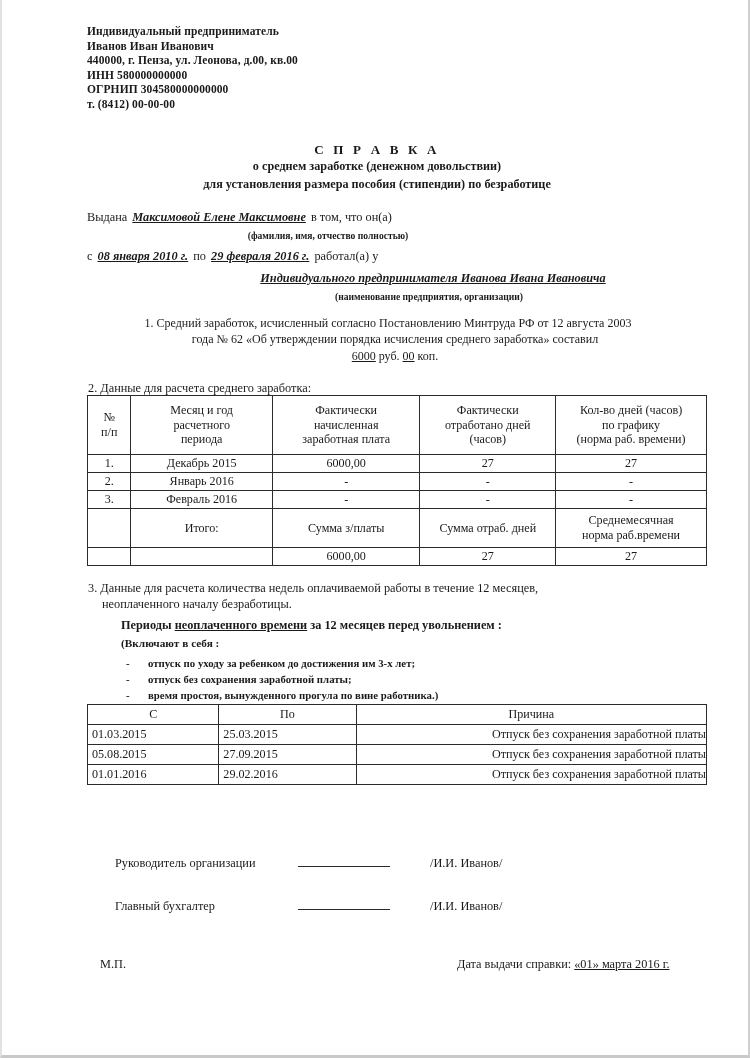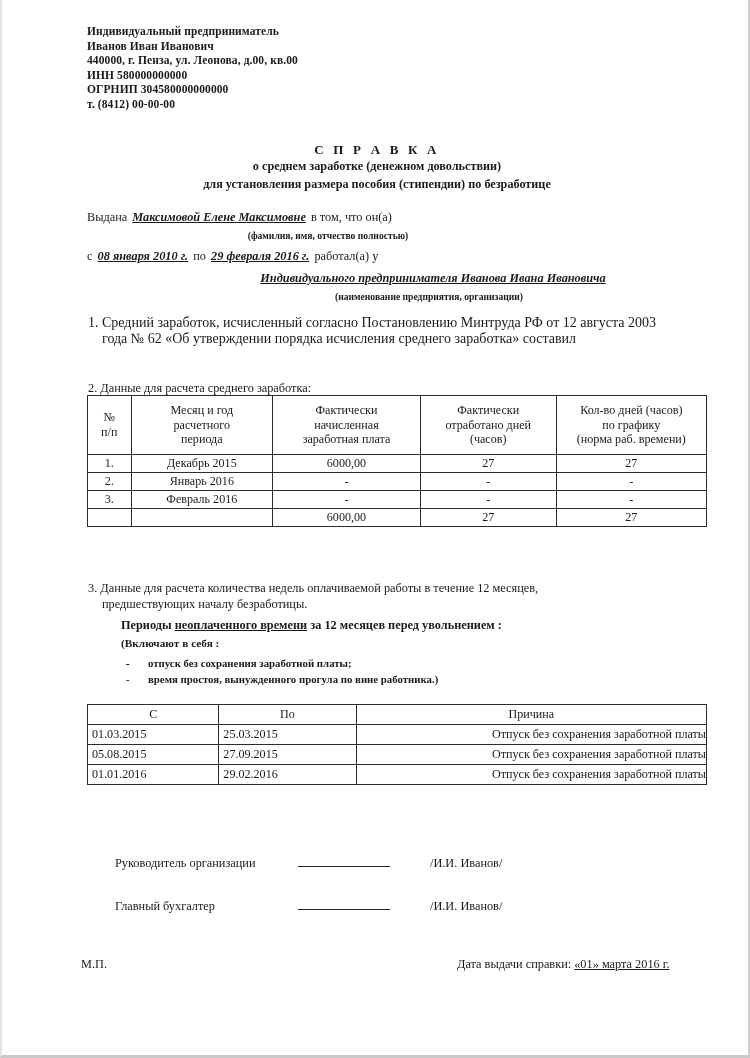--- a/index.html
+++ b/index.html
@@ -92,22 +92,23 @@
     margin-left: 92px;
     margin-top: 7px;
   }
 
   
   .p1 {
     position: absolute;
     left: 86px;
     top: 315px;
     width: 600px;
-    font-size: 14px;
+    font-size: 12px;
     line-height: 16.4px;
+    text-align: center;
   }
   .p1 .l2, .p1 .l3 { padding-left: 14px; }
   .u { text-decoration: underline; }
 
   
   .p2label {
     position: absolute;
     left: 86px;
     top: 381px;
     font-size: 12.3px;
@@ -221,21 +222,21 @@
     width: 92px;
     border-bottom: 1px solid #2b2b2b;
     height: 11px;
     margin-right: 40px;
   }
   .sig-name { white-space: nowrap; }
 
   
   .mp {
     position: absolute;
-    left: 79px;
+    left: 98px;
     top: 957px;
     font-size: 12.3px;
   }
   .issue-date {
     position: absolute;
     left: 455px;
     top: 957px;
     font-size: 12.3px;
     white-space: nowrap;
   }
@@ -277,20 +278,26 @@
       </div>
       <div class="org-line">
         <span class="ital-u">Индивидуального предпринимателя Иванова Ивана Ивановича</span>
       </div>
       <span class="cap cap-ind2">(наименование предприятия, организации)</span>
     </div>
 
     <div class="p1">
       <div>1. Средний заработок, исчисленный согласно Постановлению Минтруда РФ от 12 августа 2003</div>
       <div class="l2">года № 62 «Об утверждении порядка исчисления среднего заработка» составил</div>
+      <div class="l3">
+        <span class="u">6000</span>
+        <span>руб.</span>
+        <span class="u">00</span>
+        <span>коп.</span>
+      </div>
     </div>
 
     <div class="p2label">2. Данные для расчета среднего заработка:</div>
 
     <table class="t1">
       <thead>
         <tr>
           <th class="c1">
             <div>№</div>
             <div>п/п</div>
@@ -333,38 +340,48 @@
           <td class="r">-</td>
         </tr>
         <tr>
           <td class="r">3.</td>
           <td class="r">Февраль 2016</td>
           <td class="r">-</td>
           <td class="r">-</td>
           <td class="r">-</td>
         </tr>
         <tr>
+          <td class="tall"></td>
+          <td class="tall itogo">Итого:</td>
+          <td class="tall">Сумма з/платы</td>
+          <td class="tall">Сумма отраб. дней</td>
+          <td class="tall">
+            <div>Среднемесячная</div>
+            <div>норма раб.времени</div>
+          </td>
+        </tr>
+        <tr>
           <td class="r"></td>
           <td class="r"></td>
           <td class="r">6000,00</td>
           <td class="r">27</td>
           <td class="r">27</td>
         </tr>
       </tbody>
     </table>
 
     <div class="p3">
       <div>3. Данные для расчета количества недель оплачиваемой работы в течение 12 месяцев,</div>
-      <div class="l2">предшествующих началу безработицы.</div>
+      <div class="l2">неоплаченного началу безработицы.</div>
       <div class="bold-h">
         <span>Периоды </span><span class="u">неоплаченного времени</span><span> за 12 месяцев перед увольнением :</span>
       </div>
       <div class="incl">(Включают в себя :</div>
       <ul>
-        <li><span class="dash">-</span></li>
+        <li><span class="dash">-</span><span>отпуск по уходу за ребенком до достижения им 3-х лет;</span></li>
         <li><span class="dash">-</span><span>отпуск без сохранения заработной платы;</span></li>
         <li><span class="dash">-</span><span>время простоя, вынужденного прогула по вине работника.)</span></li>
       </ul>
     </div>
 
     <table class="t2">
       <thead>
         <tr>
           <th class="d1">С</th>
           <th class="d2">По</th>

